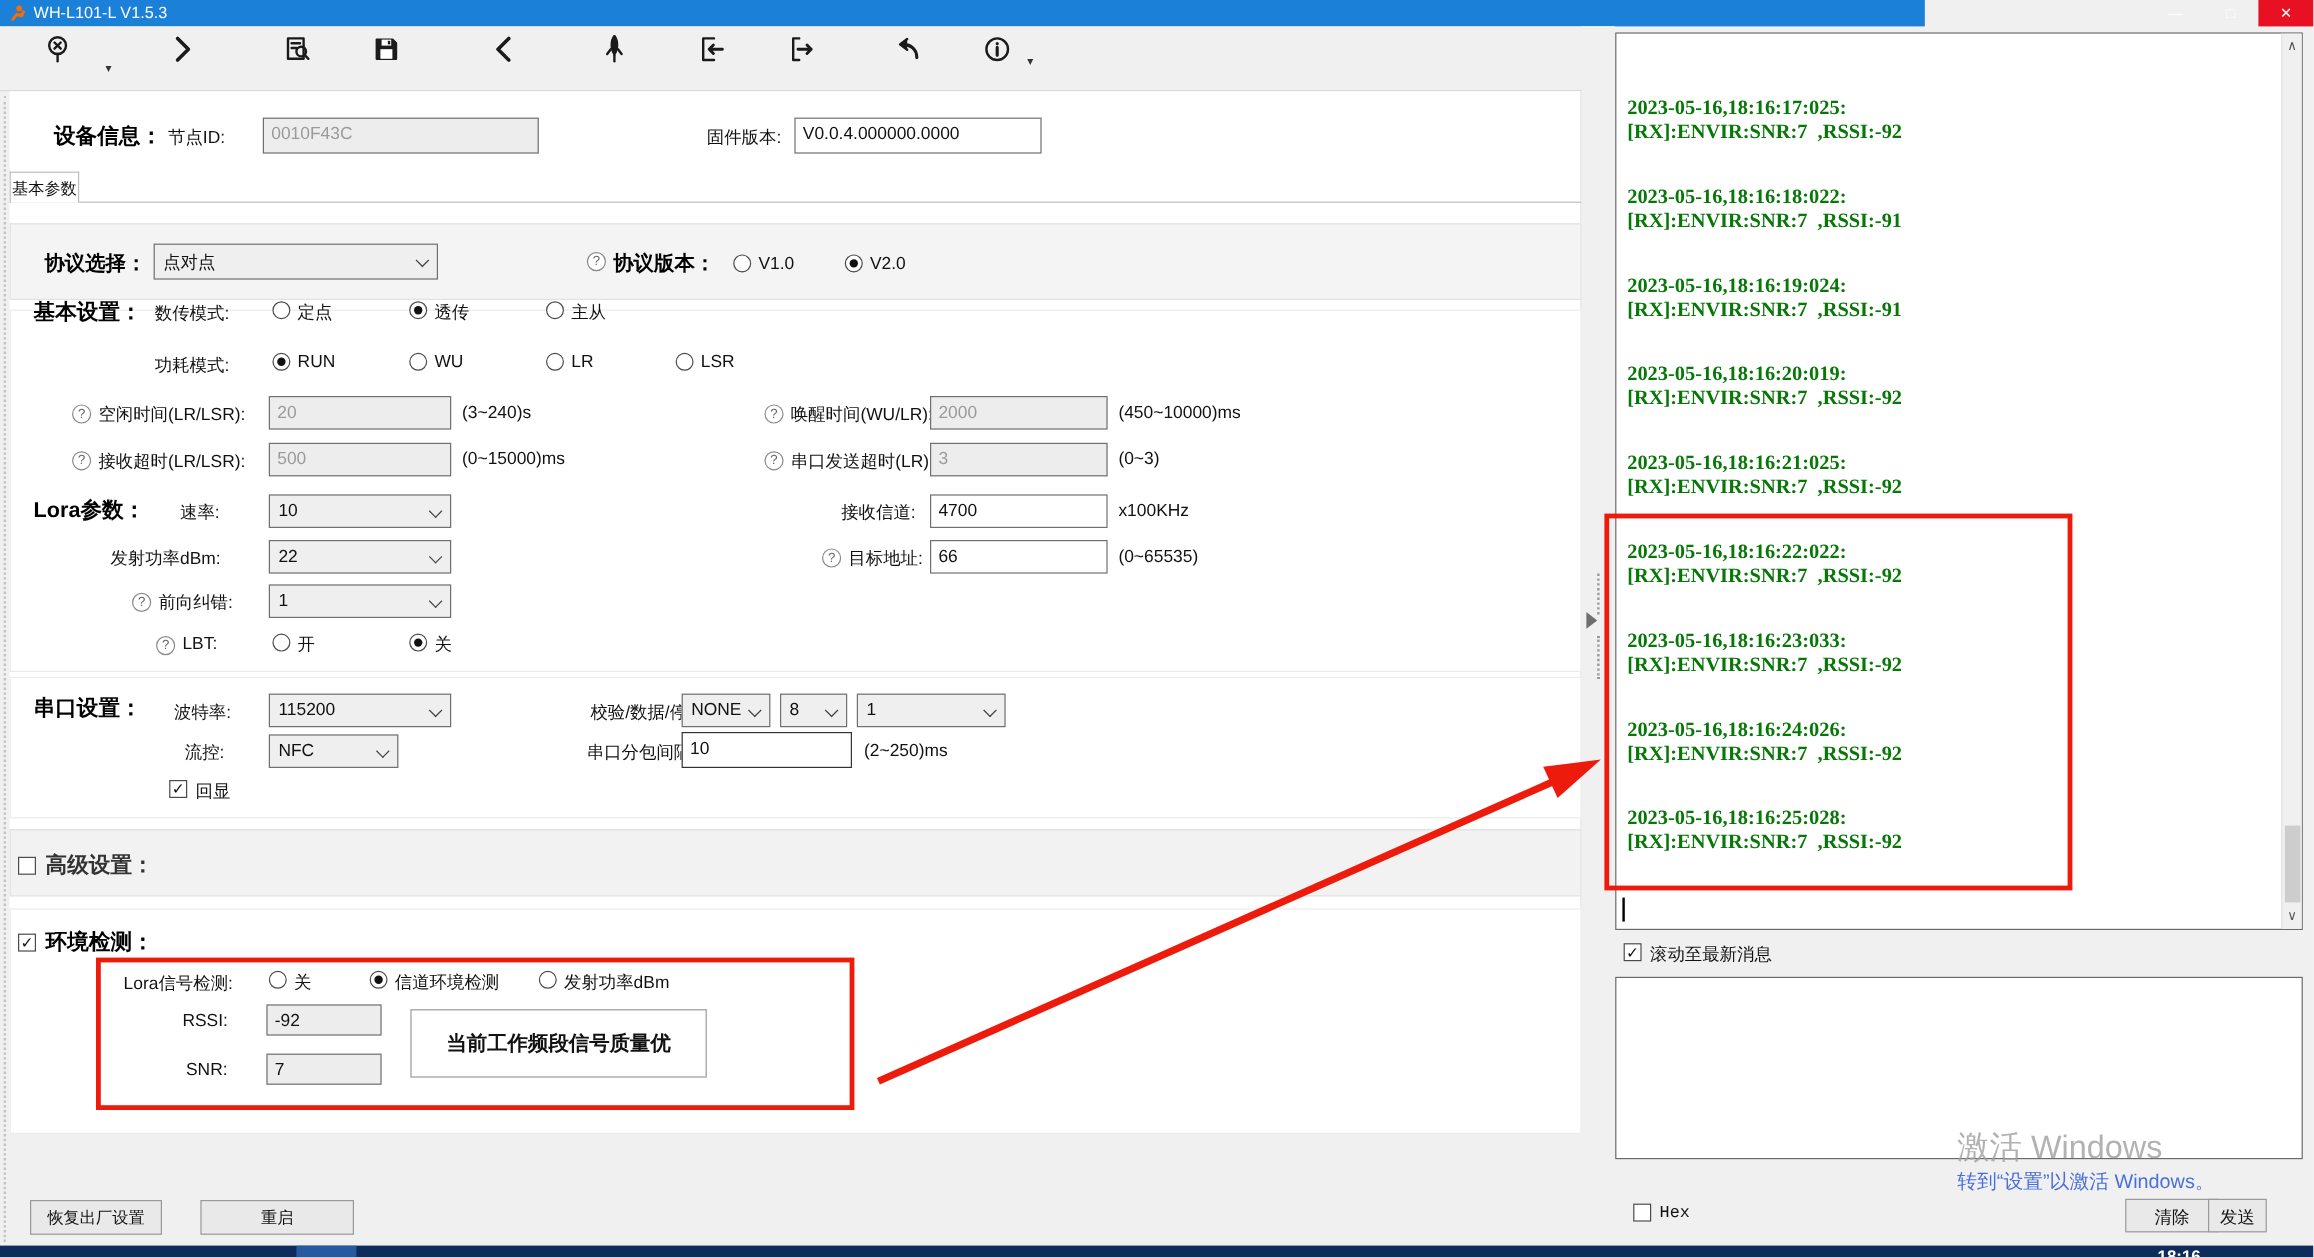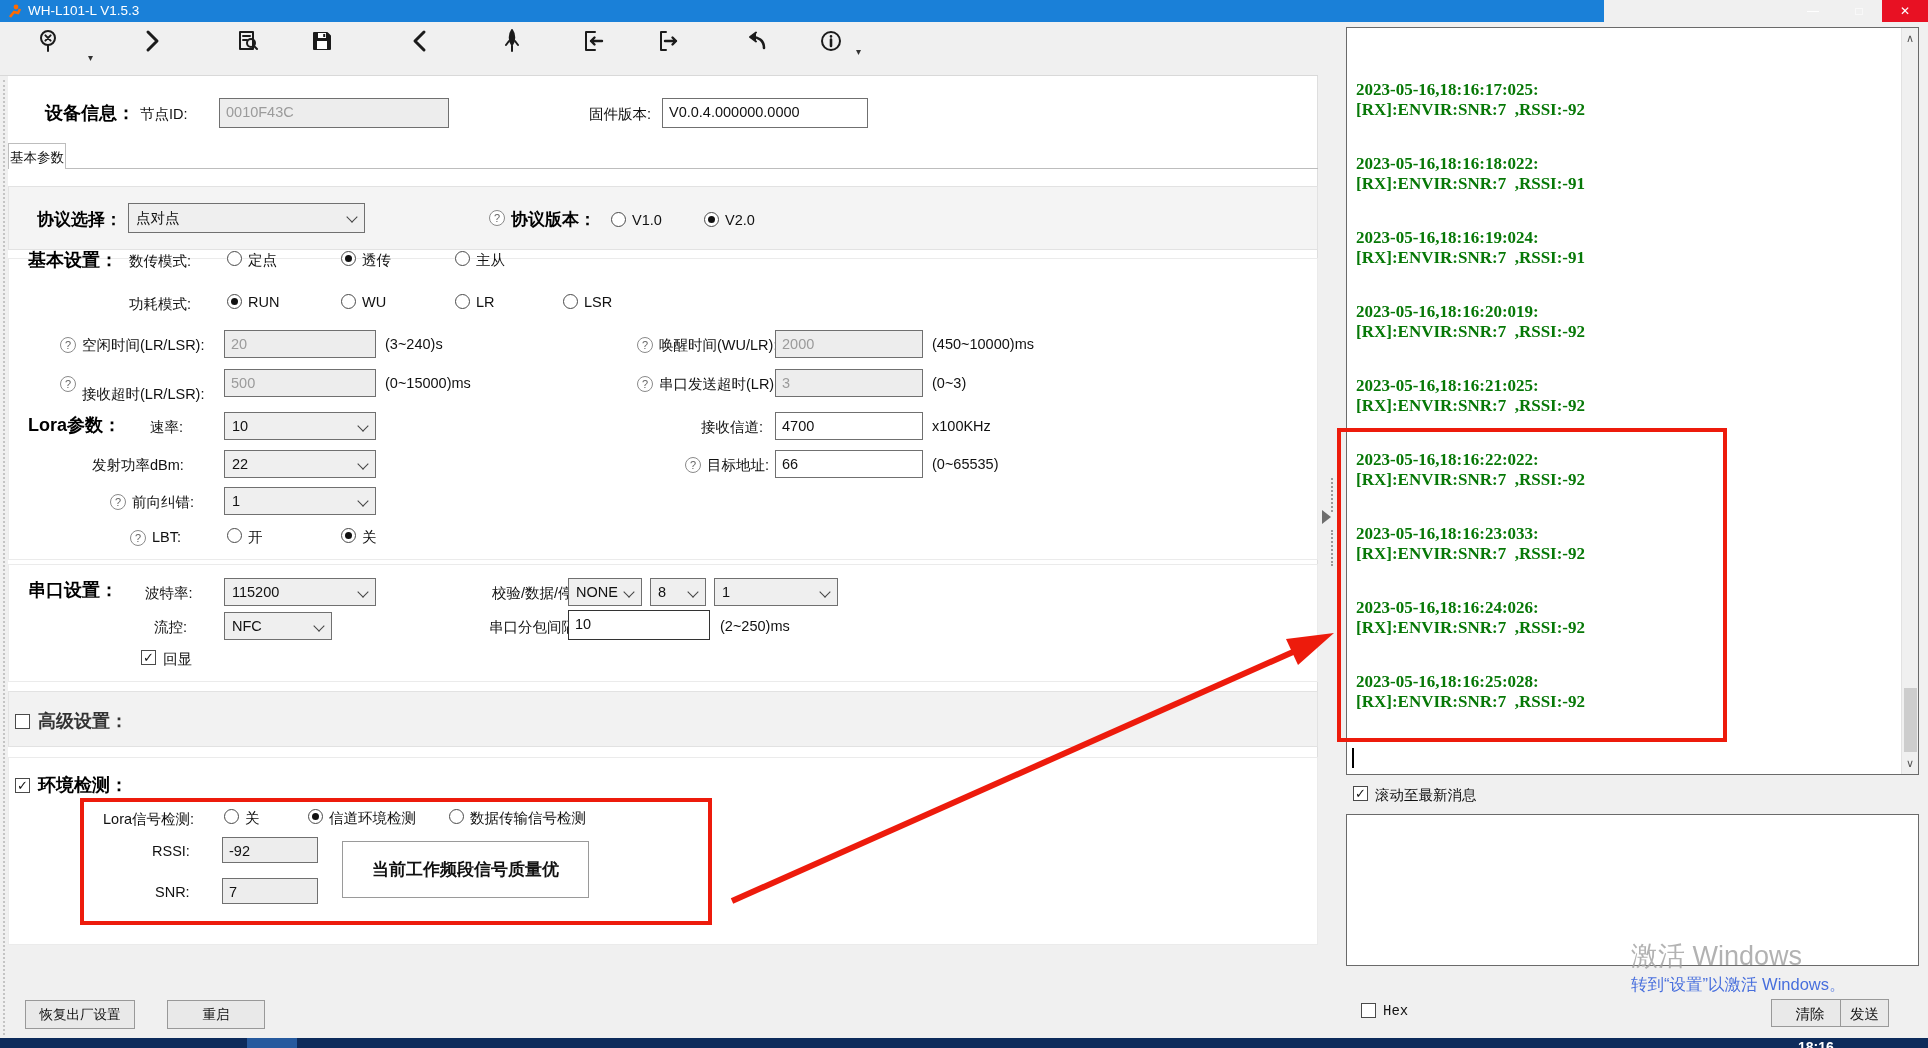--- a/index.html
+++ b/index.html
@@ -178,21 +178,21 @@
   <span class="qm" style="left:60px;top:337px;">?</span>
   <span class="lb" style="left:82px;top:336px;">空闲时间(LR/LSR):</span>
   <div class="tb dis" style="left:224px;top:330px;width:152px;height:28px;">20</div>
   <span class="lb" style="left:385px;top:336px;">(3~240)s</span>
   <span class="qm" style="left:637px;top:337px;">?</span>
   <span class="lb" style="left:659px;top:336px;">唤醒时间(WU/LR):</span>
   <div class="tb dis" style="left:775px;top:330px;width:148px;height:28px;">2000</div>
   <span class="lb" style="left:932px;top:336px;">(450~10000)ms</span>
 
   <span class="qm" style="left:60px;top:376px;">?</span>
-  <span class="lb" style="left:82px;top:375px;margin-top:10px;">接收超时(LR/LSR):</span>
+  <span class="lb" style="left:82px;top:375px;">接收超时(LR/LSR):</span>
   <div class="tb dis" style="left:224px;top:369px;width:152px;height:28px;">500</div>
   <span class="lb" style="left:385px;top:375px;">(0~15000)ms</span>
   <span class="qm" style="left:637px;top:376px;">?</span>
   <span class="lb" style="left:659px;top:375px;">串口发送超时(LR):</span>
   <div class="tb dis" style="left:775px;top:369px;width:148px;height:28px;">3</div>
   <span class="lb" style="left:932px;top:375px;">(0~3)</span>
 
   <span class="bl" style="left:28px;top:413px;">Lora参数：</span>
   <span class="lb" style="left:150px;top:418px;">速率:</span>
   <div class="dd" style="left:224px;top:412px;width:152px;height:28px;">10</div>
@@ -243,33 +243,33 @@
   <div class="grp" style="left:8px;top:757px;width:1310px;height:188px;"></div>
   <span class="ck" style="left:15px;top:778px;"><span>✓</span></span>
   <span class="bl" style="left:38px;top:773px;">环境检测：</span>
 
   <span class="lb" style="left:103px;top:810px;">Lora信号检测:</span>
   <span class="rd" style="left:224px;top:809px;"></span>
   <span class="lb" style="left:245px;top:809px;">关</span>
   <span class="rd on" style="left:308px;top:809px;"></span>
   <span class="lb" style="left:329px;top:809px;">信道环境检测</span>
   <span class="rd" style="left:449px;top:809px;"></span>
-  <span class="lb" style="left:470px;top:809px;">数据传输信号检测</span>
+  <span class="lb" style="left:470px;top:809px;">发射功率dBm</span>
 
   <span class="lb" style="left:152px;top:843px;">RSSI:</span>
   <div class="tb ro" style="left:222px;top:837px;width:96px;height:26px;">-92</div>
   <span class="lb" style="left:155px;top:884px;">SNR:</span>
   <div class="tb ro" style="left:222px;top:878px;width:96px;height:26px;">7</div>
 
   <div class="abs" style="left:342px;top:841px;width:247px;height:57px;border:1px solid #9a9a9a;box-sizing:border-box;background:#fff;display:flex;align-items:center;justify-content:center;">
     <span style="font-weight:bold;font-size:17px;">当前工作频段信号质量优</span>
   </div>
 
   <div class="btn" style="left:25px;top:1000px;width:110px;height:29px;font-size:13.5px;">恢复出厂设置</div>
-  <div class="btn" style="left:167px;top:1000px;width:98px;height:29px;font-size:13.5px;">重启</div>
+  <div class="btn" style="left:167px;top:1000px;width:128px;height:29px;font-size:13.5px;">重启</div>
 
   <div class="abs" style="left:1318px;top:22px;width:28px;height:1016px;background:#f0f0f0;">
     <div class="dotline" style="left:13px;top:456px;height:34px;"></div>
     <div class="abs" style="left:4px;top:488px;width:0;height:0;border-top:7px solid transparent;border-bottom:7px solid transparent;border-left:9px solid #6e6e6e;"></div>
     <div class="dotline" style="left:13px;top:508px;height:36px;"></div>
   </div>
 
   <div class="abs" style="left:1346px;top:27px;width:573px;height:748px;background:#fff;border:1px solid #6a6a6a;box-sizing:border-box;">
 
     <div class="sbar" style="right:0;top:0;width:17px;height:746px;border:none;border-left:1px solid #e2e2e2;">

